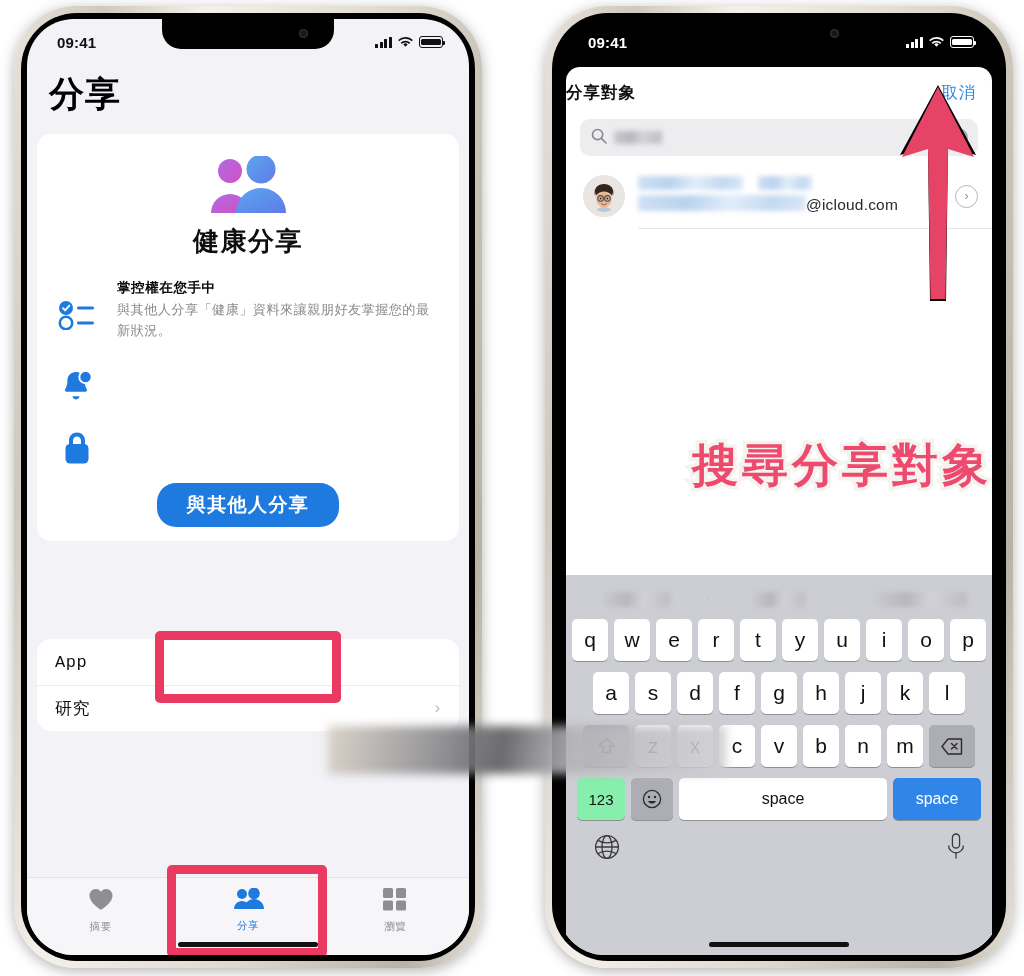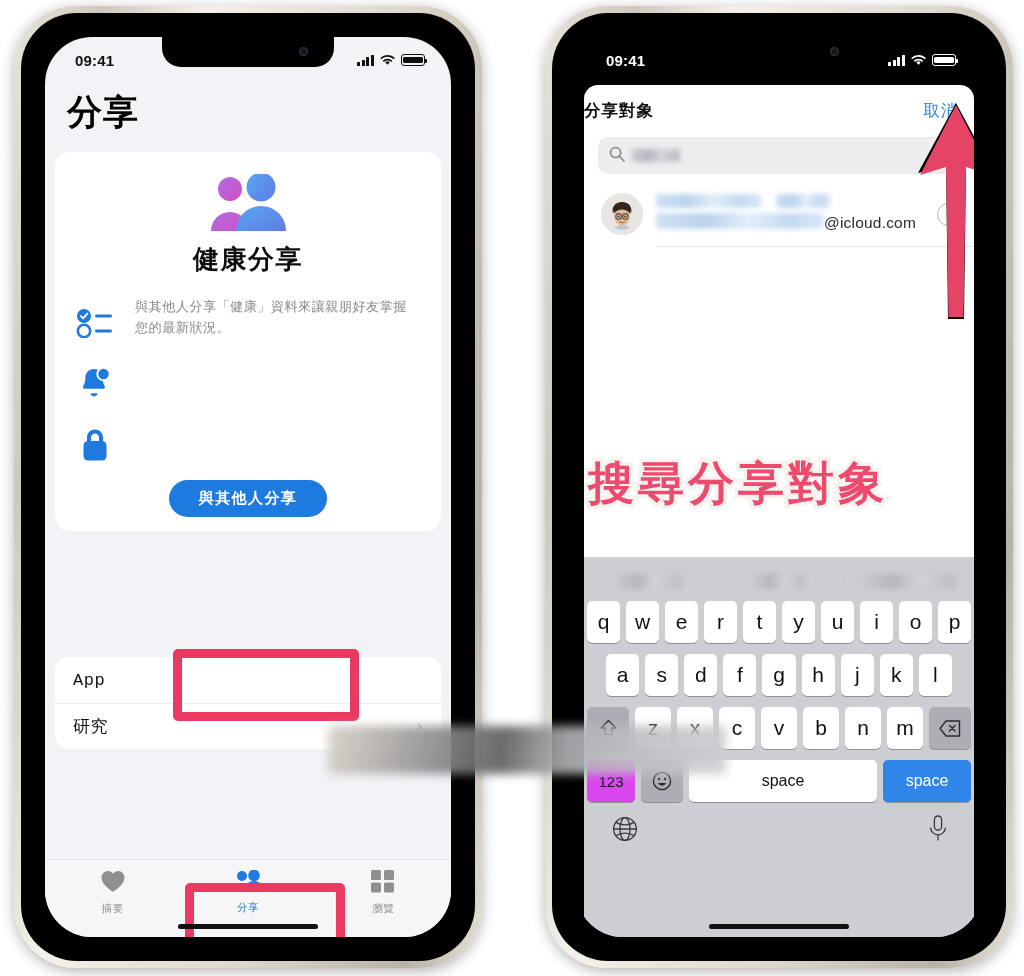--- a/index.html
+++ b/index.html
@@ -17,21 +17,21 @@
     border-radius: 62px;
     background: linear-gradient(100deg,#e8e3db 0%,#cfc8bd 14%,#f4f1ea 30%,#ded7cb 62%,#b9b2a6 88%,#e6e1d8 100%);
     padding: 7px;
     box-shadow: 0 3px 14px rgba(0,0,0,.30);
   }
   .phone-inner {
     position: relative;
     width: 100%; height: 100%;
     background: #000;
     border-radius: 56px;
-    padding: 24px;
+    padding: 6px;
     overflow: hidden;
   }
   .screen {
     position: relative;
     width: 100%; height: 100%;
     border-radius: 47px;
     overflow: hidden;
   }
   #phoneLeft  { left: 14px;  top: 6px;  width: 468px; height: 962px; }
   #phoneRight { left: 545px; top: 6px;  width: 468px; height: 962px; }
@@ -104,21 +104,21 @@
   .feat { display:flex; gap:14px; padding: 0 22px 0 14px; margin-bottom:17px; }
   .feat .f-ico { width:52px; min-width:52px; display:flex; align-items:center; justify-content:center; padding-top:10px; }
   .feat .f-txt { flex:1; }
   .f-head { font-size:13.5px; font-weight:800; color:#0b0b0b; letter-spacing:.6px; margin-bottom:3px; }
   .f-body { font-size:13.2px; line-height:1.58; color:#8a8a90; letter-spacing:.4px; }
 
   .share-btn-wrap { display:flex; justify-content:center; margin-top:4px; }
   .share-btn {
     background:#1f7ae0; color:#fff; border:none;
     border-radius:19px; padding: 9px 30px;
-    font-size:15px; font-weight:800; letter-spacing:1.4px;
+    font-size:19px; font-weight:800; letter-spacing:1.4px;
     font-family:inherit; cursor:pointer;
   }
   .hl-box {
     position:absolute; border:9px solid #ea3a62; border-radius:5px;
     pointer-events:none; z-index:20;
   }
 
   .l-list {
     position:absolute; left:10px; right:10px; top:620px;
     background:#fff; border-radius:14px; overflow:hidden;
@@ -189,21 +189,21 @@
     position:absolute; left:168px; top:20px;
     font-size:15.5px; color:#2a2a2e; letter-spacing:.2px;
   }
   .disclose {
     width:23px; height:23px; border-radius:50%; border:1.3px solid #b5b5bb;
     display:flex; align-items:center; justify-content:center;
     color:#8d8d94; font-size:12px; cursor:pointer;
   }
 
   .big-anno {
-    position:absolute; left:4px; right:0; top:368px; text-align:left;
+    position:absolute; left:4px; right:0; top:368px; text-align:right;
     font-size:46px; font-weight:900; letter-spacing:4px;
     color:#ee4a6e;
     -webkit-text-stroke: 7px #f5f3f0;
     paint-order: stroke fill;
     z-index:18;
   }
 
   .arrow { position:absolute; left:330px; top:18px; z-index:17; }
 
   
@@ -218,21 +218,21 @@
   }
   .kb-row { display:flex; justify-content:center; gap:6px; margin-bottom:11px; padding: 0 3px; }
   .key {
     background:#fff; border-radius:5px; height:42px; width:36px;
     display:flex; align-items:center; justify-content:center;
     font-size:21px; color:#111; box-shadow: 0 1px 0 rgba(0,0,0,.30);
     font-family:inherit; border:none; cursor:pointer;
   }
   .key.wide { width:46px; background:#adaeb5; }
   .key.space { flex:1; max-width:208px; font-size:16px; }
-  .key.num { width:48px; background:#d946ef; font-size:15px; }
+  .key.num { width:48px; background:#86efac; font-size:15px; }
   .key.emo { width:42px; background:#adaeb5; font-size:17px; }
   .key.search { width:88px; background:#2f86e8; color:#fff; font-size:16px; }
   .kb-bottom {
     display:flex; align-items:center; justify-content:space-between;
     padding: 2px 26px 0 28px;
   }
 
   
   .blur-band {
     position:absolute; left:328px; top:726px; width:398px; height:48px;
@@ -305,20 +305,21 @@
             <div class="f-ico">
               <svg width="38" height="30" viewBox="0 0 38 30">
                 <circle cx="8" cy="8" r="7" fill="#1f7ae0"></circle>
                 <path d="M5 8.2l2.1 2.2L11.3 5.6" stroke="#fff" stroke-width="1.9" fill="none" stroke-linecap="round" stroke-linejoin="round"></path>
                 <rect x="19" y="6.6" width="17" height="2.8" rx="1.4" fill="#1f7ae0"></rect>
                 <circle cx="8" cy="23" r="6.2" fill="none" stroke="#1f7ae0" stroke-width="2.6"></circle>
                 <rect x="19" y="21.6" width="17" height="2.8" rx="1.4" fill="#1f7ae0"></rect>
               </svg>
             </div>
             <div class="f-txt">
+              <div class="f-head">掌控權在您手中</div>
               <div class="f-body">與其他人分享「健康」資料來讓親朋好友掌握您的最新狀況。</div>
             </div>
           </div>
 
           <div class="feat">
             <div class="f-ico">
               <svg width="34" height="34" viewBox="0 0 34 34">
                 <path d="M16 3c-5.2 0-8.6 3.6-8.6 8.6 0 6.4-2.4 8.1-2.4 9.7 0 .9.7 1.5 1.8 1.5h18.4c1.1 0 1.8-.6 1.8-1.5 0-1.6-2.4-3.3-2.4-9.7C24.6 6.6 21.2 3 16 3z" fill="#1f7ae0"></path>
                 <path d="M16 30.4c2 0 3.4-1.4 3.5-3.1h-7c.1 1.7 1.5 3.1 3.5 3.1z" fill="#1f7ae0"></path>
                 <circle cx="25.5" cy="8" r="6.2" fill="#1f7ae0" stroke="#fff" stroke-width="2"></circle>

